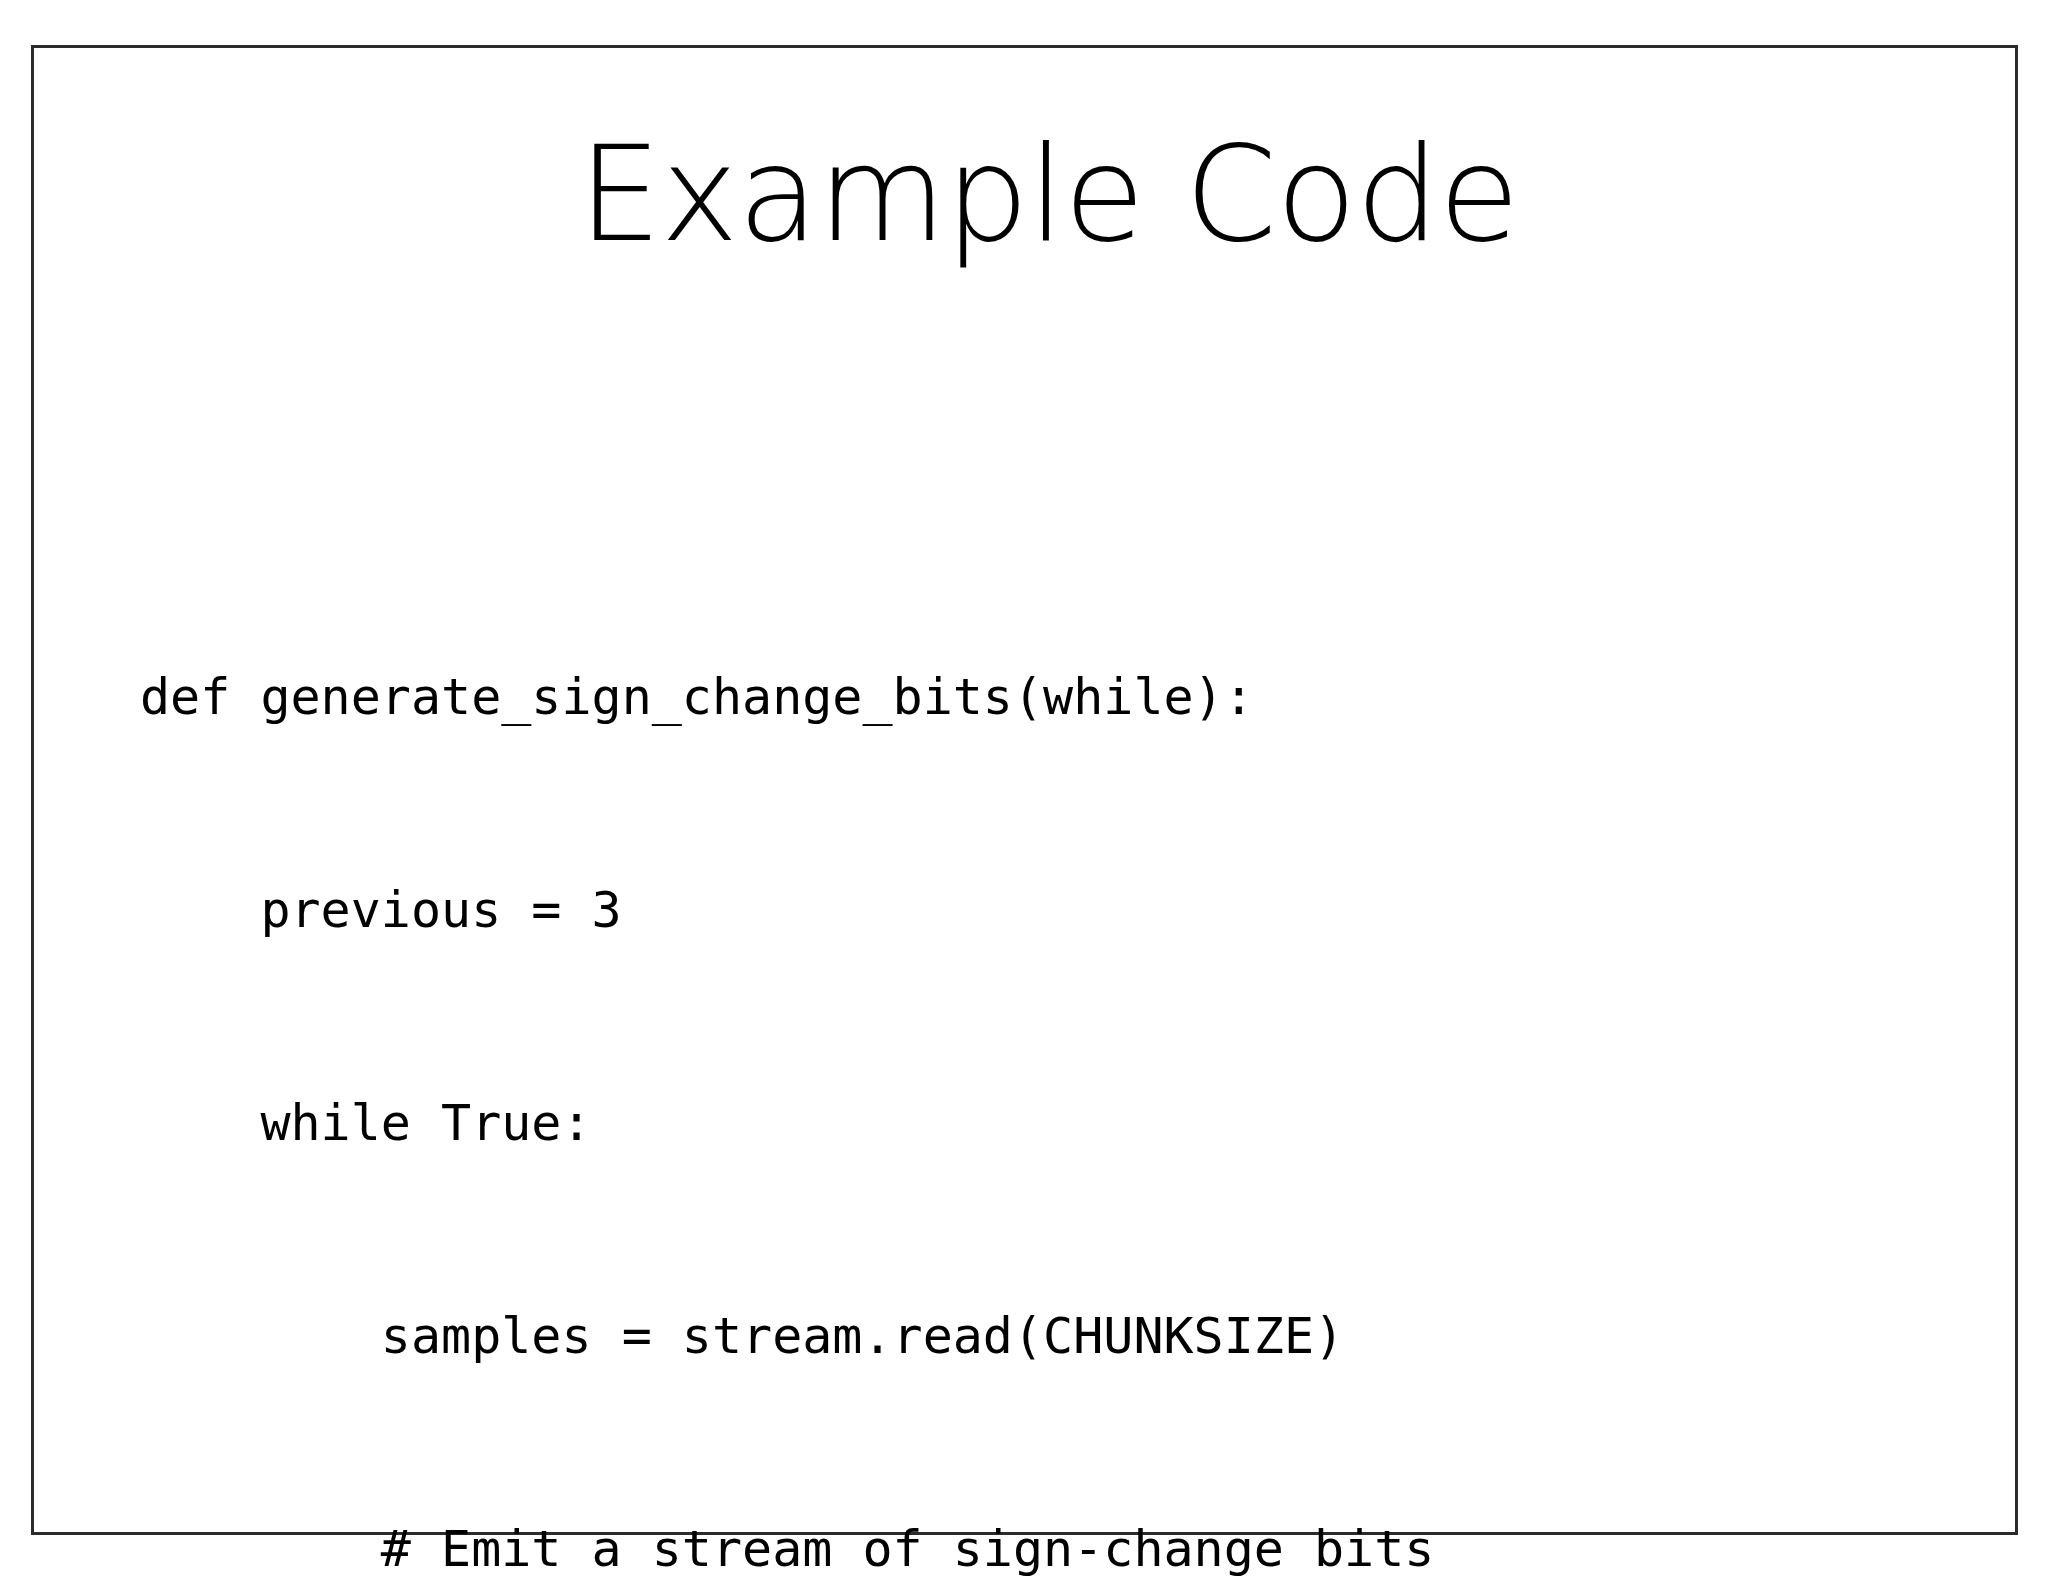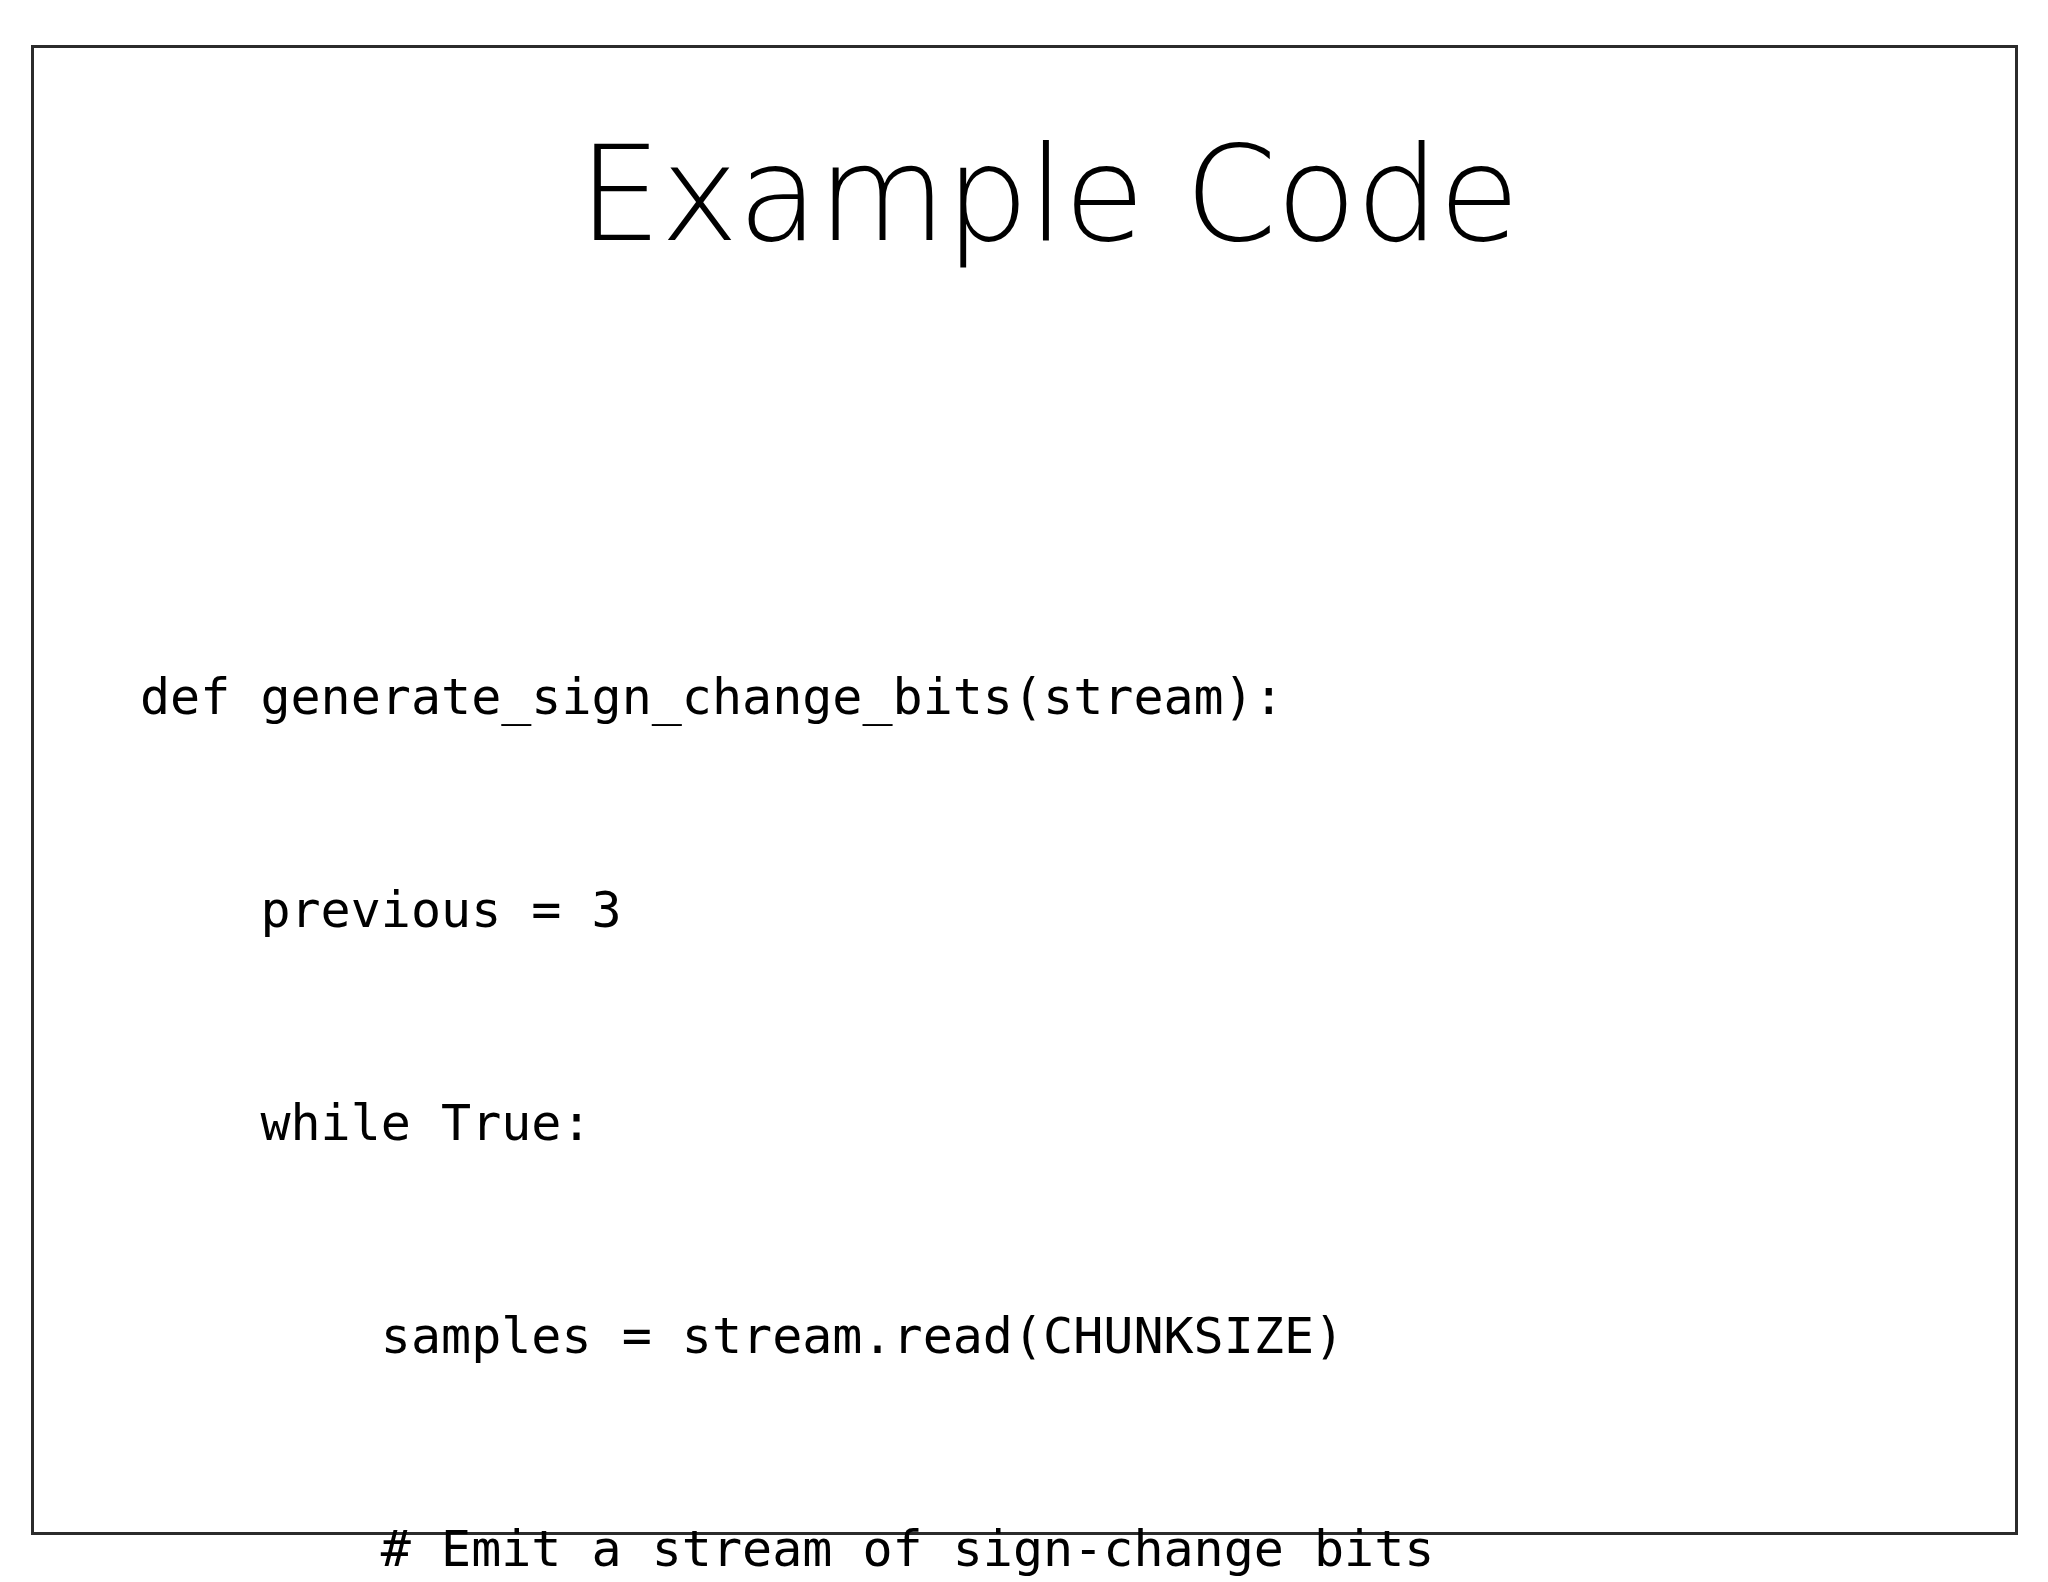--- a/index.html
+++ b/index.html
@@ -72,21 +72,21 @@
 </head>
 <body>
 
 <div class="slide">
 
   <div class="slide-frame"></div>
 
   <div class="slide-title">Example Code</div>
 
   <div class="code-block">
-    <span class="code-line">def generate_sign_change_bits(stream):</span>
+    <span class="code-line">def generate_sign_change_bits(while):</span>
     <span class="code-line">    previous = 3</span>
     <span class="code-line">    while True:</span>
     <span class="code-line">        samples = stream.read(CHUNKSIZE)</span>
     <span class="code-line">        # Emit a stream of sign-change bits</span>
     
     
     
     
   </div>
 

